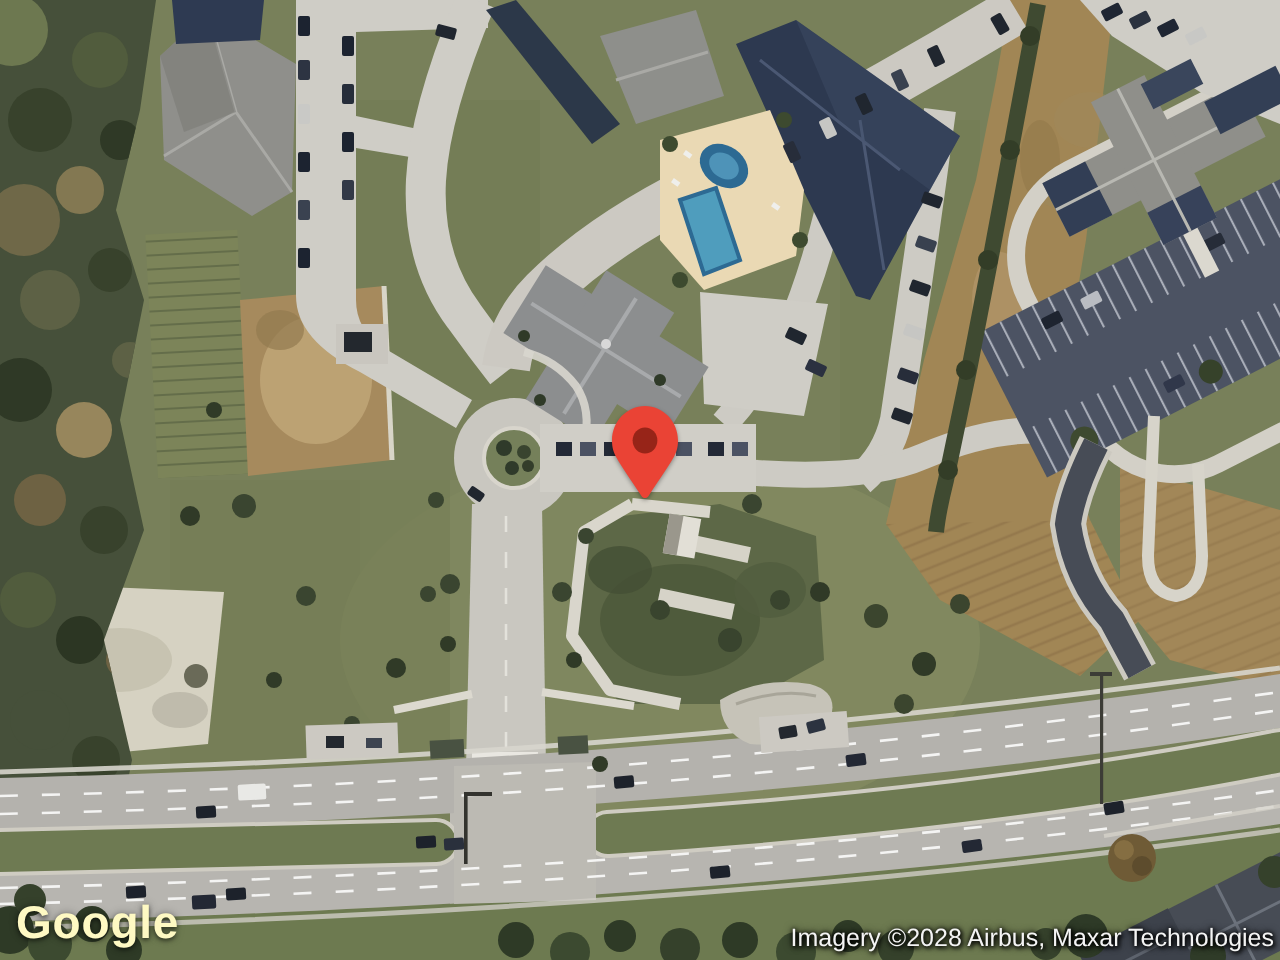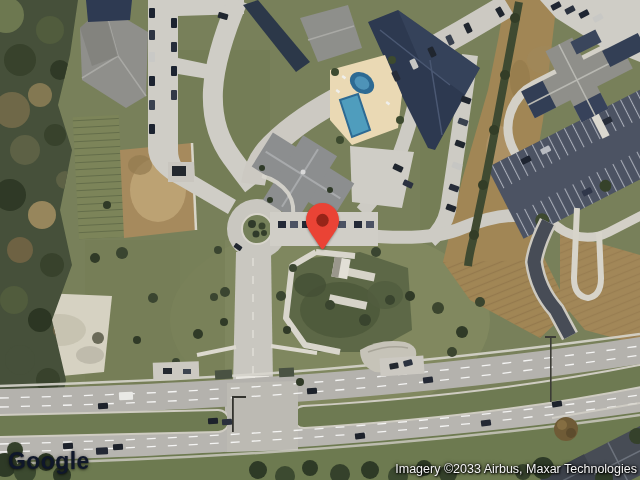--- a/index.html
+++ b/index.html
@@ -1,19 +1,19 @@
 <!DOCTYPE html>
 <html><head>
 <meta charset="utf-8">
 <style>
   html,body{margin:0;padding:0;background:#000;}
   #map{position:relative;width:640px;height:480px;overflow:hidden;font-family:"Liberation Sans",sans-serif;background:#78805a;}
   #scene{position:absolute;left:0;top:0;}
   .marker{position:absolute;left:306px;top:203px;width:33px;height:46px;filter:drop-shadow(0 1px 1px rgba(0,0,0,.35));}
-  .google-logo{position:absolute;left:8px;bottom:5px;color:#0f172a;font-size:23px;font-weight:bold;letter-spacing:.4px;
+  .google-logo{position:absolute;left:8px;bottom:5px;color:#fef9c3;font-size:23px;font-weight:bold;letter-spacing:.4px;
     text-shadow:0 1px 2px rgba(0,0,0,.5),0 0 4px rgba(0,0,0,.35);}
   .attribution{position:absolute;right:3px;bottom:4px;color:#f4f4f4;font-size:12.5px;
     text-shadow:0 0 2px #000,0 0 4px #000,1px 1px 2px #000;white-space:nowrap;}
 </style>
 </head>
 <body>
 
 <div id="map">
 <svg id="scene" width="640" height="480" viewBox="0 0 640 480">
   <defs>
@@ -414,14 +414,14 @@
 
 <div class="marker">
   <svg viewBox="0 0 384 512" width="33" height="46" preserveAspectRatio="none">
     <path fill="#EA4335" d="M172.3 501.7C27 291 0 269.4 0 192 0 86 86 0 192 0s192 86 192 192c0 77.4-27 99-172.3 309.7-9.5 13.8-29.9 13.8-39.4 0z"></path>
     <circle cx="192" cy="192" r="72" fill="#972418"></circle>
   </svg>
 </div>
 
 <div class="google-logo">Google</div>
 
-<div class="attribution">Imagery ©2033 Airbus, Maxar Technologies</div>
+<div class="attribution">Imagery ©2028 Airbus, Maxar Technologies</div>
 </div>
 
 </body></html>

